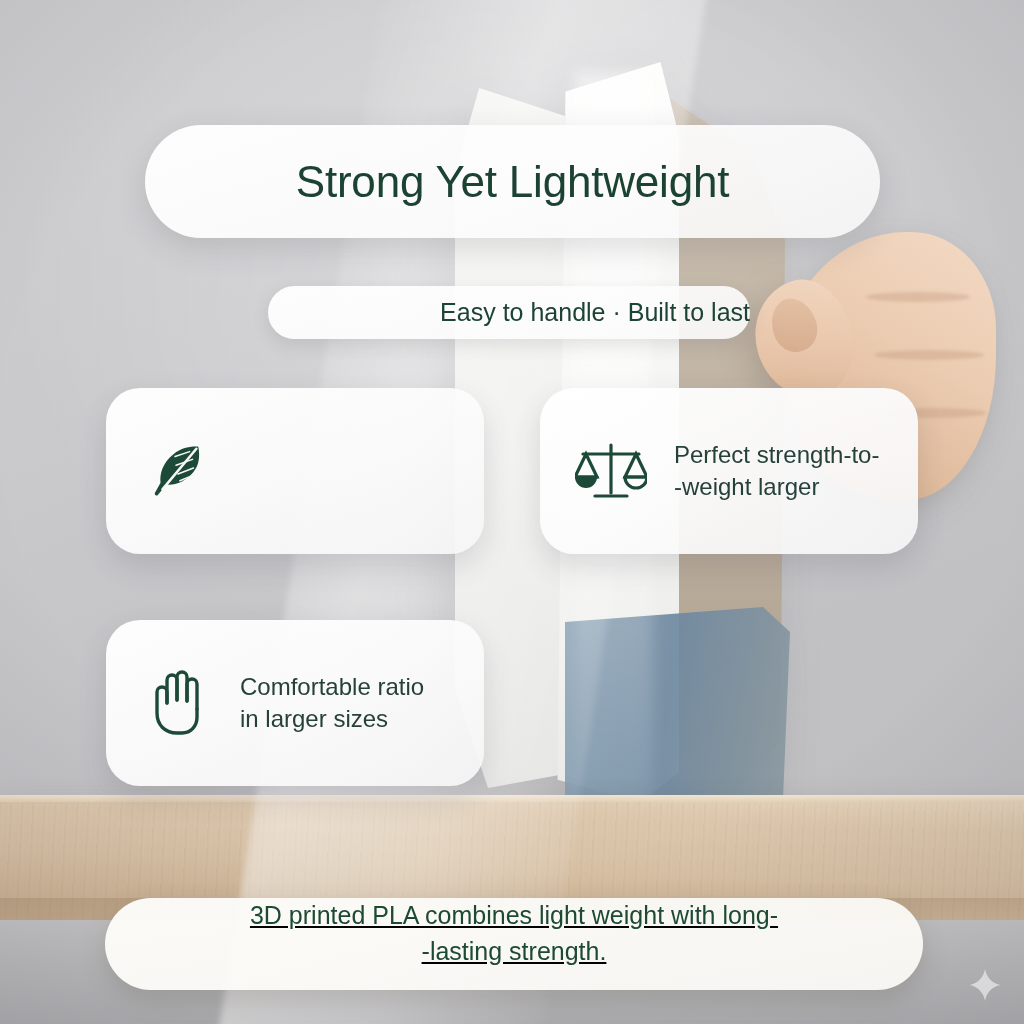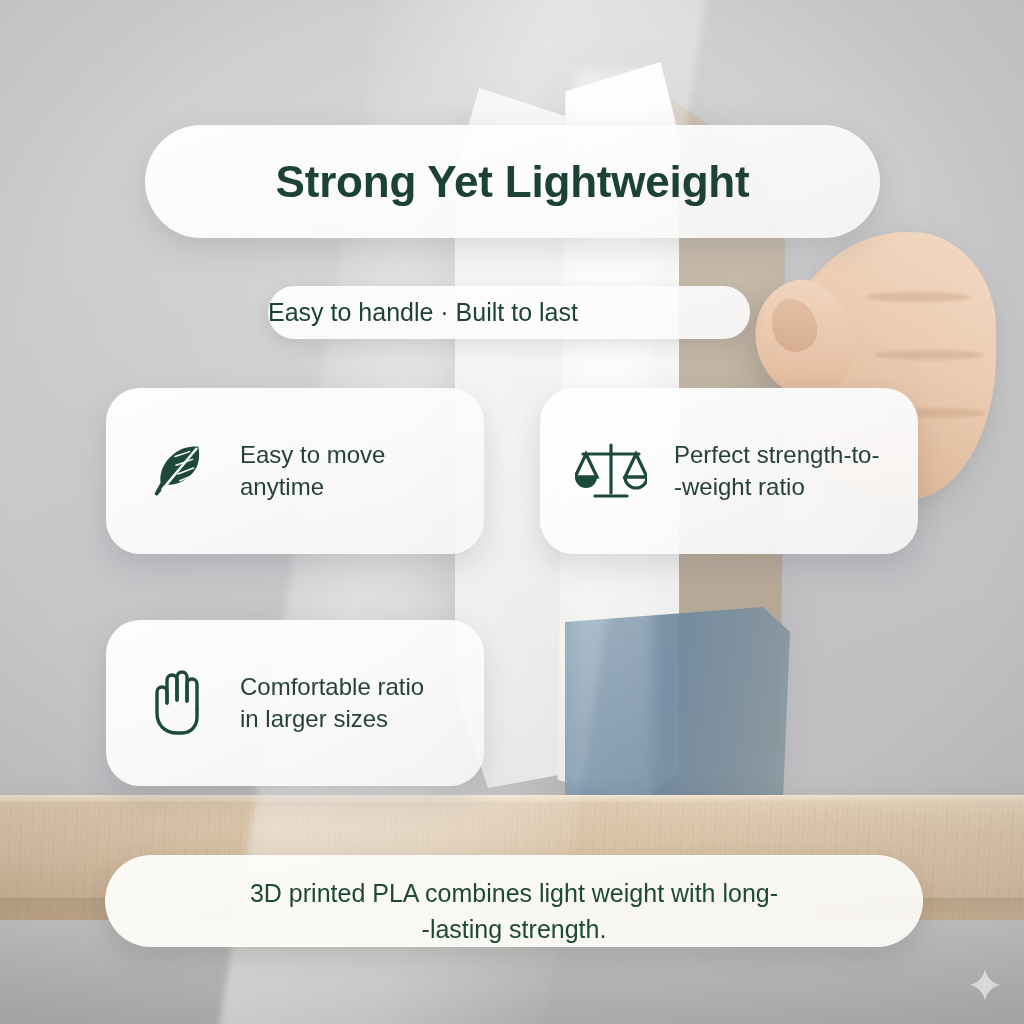--- a/index.html
+++ b/index.html
@@ -174,37 +174,37 @@
     background: linear-gradient(160deg, rgba(255,255,255,0.96) 0%, rgba(252,252,252,0.93) 55%, rgba(247,247,247,0.90) 100%);
     border-radius: 60px;
     box-shadow: 0 10px 30px rgba(70,70,80,0.17);
     display: flex;
     align-items: center;
     justify-content: center;
   }
   .title-text {
     color: #1b4233;
     font-size: 44px;
-    font-weight: 700;
+    font-weight: 400;
     letter-spacing: -0.2px;
     white-space: nowrap;
   }
 
   .subtitle-pill {
     position: absolute;
     left: 268px;
     top: 286px;
     width: 482px;
     height: 53px;
     background: linear-gradient(160deg, rgba(255,255,255,0.95) 0%, rgba(250,250,250,0.90) 100%);
     border-radius: 30px;
     box-shadow: 0 6px 18px rgba(70,70,80,0.14);
     display: flex;
     align-items: center;
-    justify-content: flex-start;
+    justify-content: flex-end;
   }
   .subtitle-text {
     color: #1d4336;
     font-size: 25px;
     font-weight: 400;
     white-space: nowrap;
   }
 
   .grid {
     position: absolute;
@@ -241,31 +241,32 @@
     color: #26403a;
     font-size: 24px;
     line-height: 1.33;
     font-weight: 400;
     white-space: pre-line;
   }
 
   .footer-pill {
     position: absolute;
     left: 105px;
-    top: 855px;
+    top: 898px;
     width: 818px;
     height: 92px;
     background: linear-gradient(165deg, rgba(253,252,249,0.97) 0%, rgba(250,249,245,0.94) 100%);
     border-radius: 46px;
     box-shadow: 0 10px 26px rgba(90,78,62,0.20);
     display: flex;
-    align-items: flex-end;
+    align-items: flex-start;
     justify-content: center;
     text-align: center;
     padding: 0 40px;
+    text-decoration: underline;
   }
   .footer-text {
     color: #1d4a33;
     font-size: 25px;
     line-height: 1.42;
     font-weight: 400;
     white-space: pre-line;
   }
 
   .sparkle {
@@ -322,41 +323,39 @@
     <div class="grid">
 
       <div class="card">
         <span class="card-icon">
           <svg width="62" height="62" viewBox="0 0 64 64" fill="none" aria-hidden="true">
             <path d="M54 7C54 7 40 5 28 15C17 24 14 35 15 44L9 55a2 2 0 003 2l9-11c9 1 20-3 28-13C58 23 54 7 54 7z" fill="currentColor"></path>
             <path d="M52 9 17 51" stroke="#f7f7f7" stroke-width="2.6" stroke-linecap="round"></path>
             <path d="M45 12 30 17M48 20 31 26M49 29 33 35M47 37 35 42" stroke="#f7f7f7" stroke-width="1.6" stroke-linecap="round"></path>
           </svg>
         </span>
-        <span class="card-label">Easy to move
-anytime</span>
       </div>
 
 
       <div class="card">
         <span class="card-icon">
           <svg width="72" height="66" viewBox="0 0 72 66" fill="none" aria-hidden="true" stroke="currentColor" stroke-width="3.2" stroke-linecap="round">
             <path d="M36 7v48"></path>
             <path d="M8 16h56"></path>
             <path d="M20 58h32"></path>
             <path d="M8 16 19 39H-3z" transform="translate(3,0)" fill="none"></path>
             <path d="M64 16 75 39H53z" transform="translate(-3,0)" fill="none"></path>
             <path d="M0 39a11 11 0 0022 0z" transform="translate(0,0)" fill="currentColor" stroke="none"></path>
             <path d="M0 39h22" transform="translate(0,0)" stroke="currentColor"></path>
             <path d="M50 39h22"></path>
             <path d="M50 39a11 11 0 0022 0" fill="none"></path>
           </svg>
         </span>
         <span class="card-label">Perfect strength-to-
--weight ratio</span>
+-weight larger</span>
       </div>
 
       <div class="card">
         <span class="card-icon">
           <svg width="62" height="66" viewBox="0 0 62 66" fill="none" aria-hidden="true" stroke="currentColor" stroke-width="3.4" stroke-linecap="round" stroke-linejoin="round">
             <path d="M21 33V10a5 5 0 0110 0v20"></path>
             <path d="M31 30V7a5 5 0 0110 0v24"></path>
             <path d="M41 31V14a5 5 0 0110 0v25"></path>
             <path d="M21 33V22a5 5 0 00-10 0v21c0 12 8 20 20 20h5c9 0 15-7 15-16v-8"></path>
           </svg>

